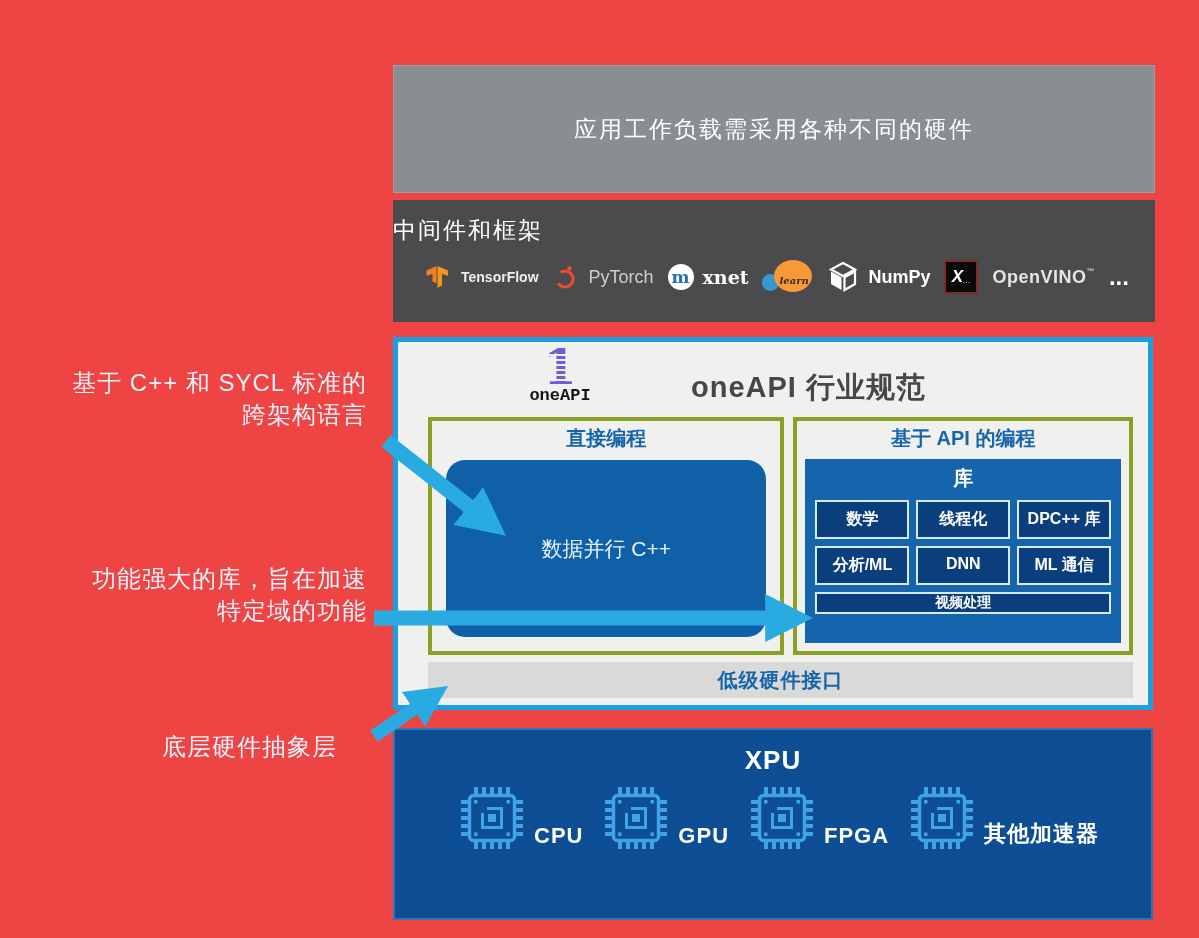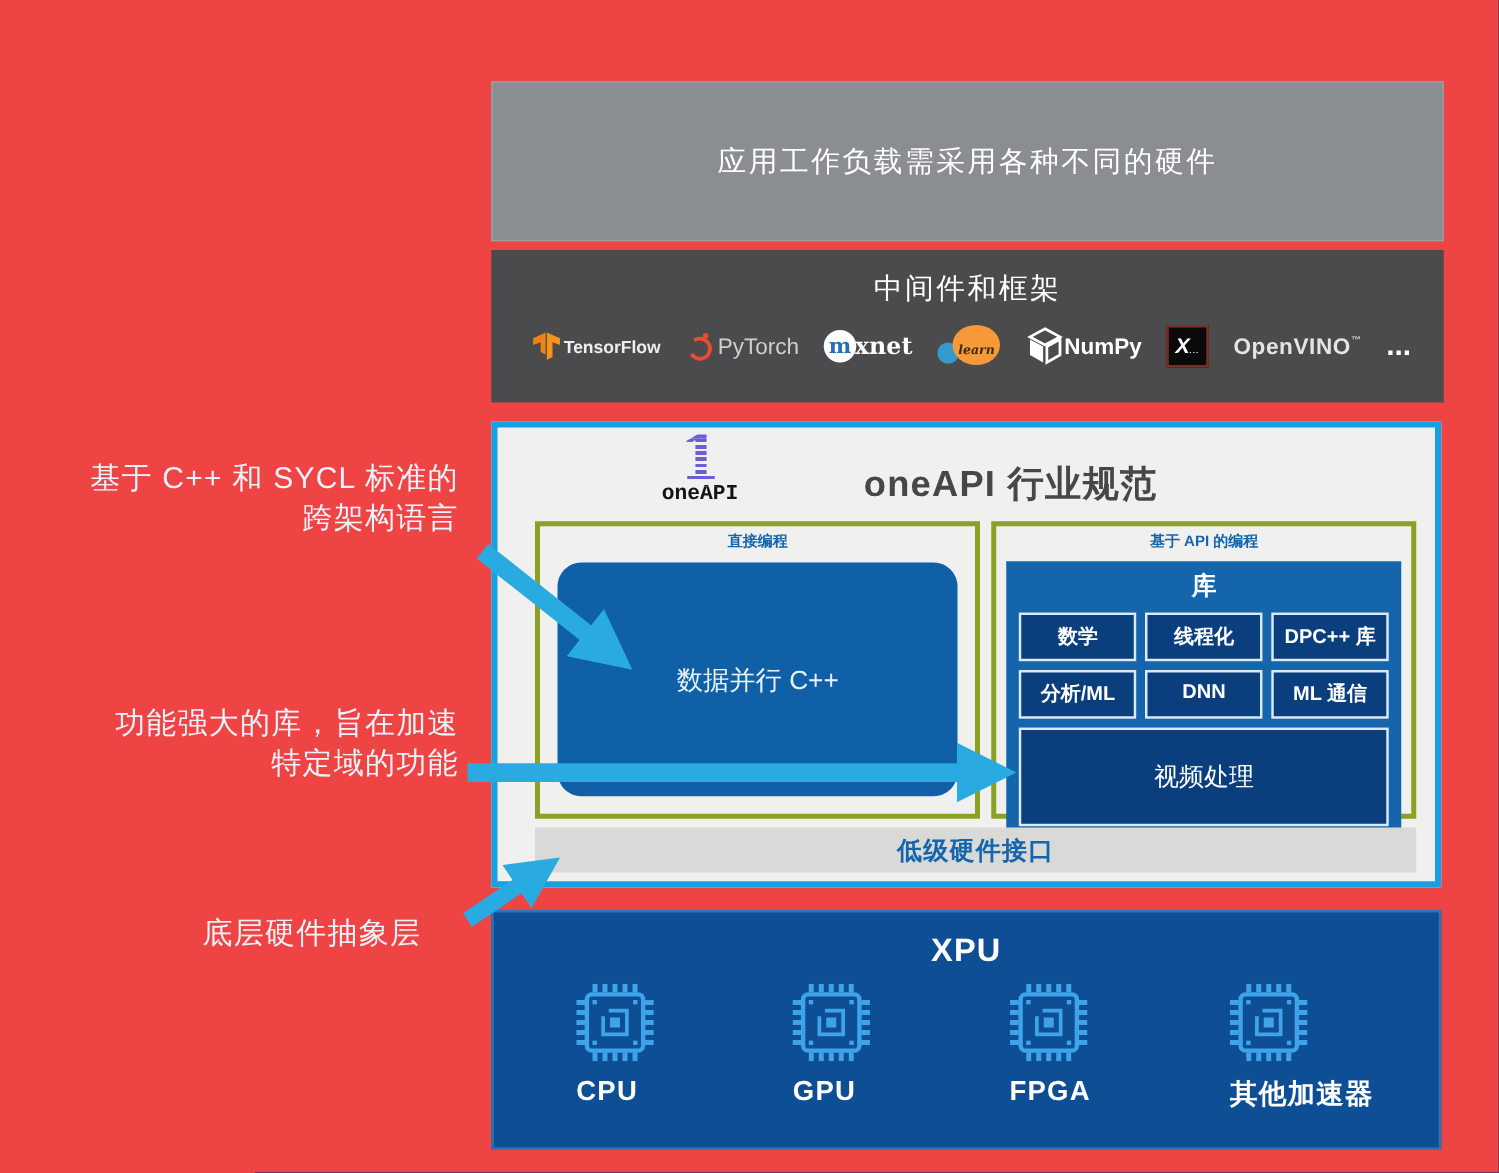--- a/index.html
+++ b/index.html
@@ -12,26 +12,26 @@
     position:absolute;left:393px;top:65px;width:762px;height:128px;
     background:#8a8e93;border:1px solid #9aa0a6;box-sizing:border-box;
     display:flex;align-items:center;justify-content:center;
     color:#ffffff;font-size:23px;letter-spacing:2px;
   }
   
   .mid-box{
     position:absolute;left:393px;top:200px;width:762px;height:122px;
     background:#4b4b4d;box-sizing:border-box;
   }
-  .mid-title{margin-top:15px;text-align:center;color:#ffffff;font-size:23px;letter-spacing:2px;}
+  .mid-title{margin-top:15px;color:#ffffff;font-size:23px;letter-spacing:2px;}
   .logo-row{
     display:flex;align-items:center;justify-content:space-between;
     margin:14px 26px 0 32px;
   }
-  .logo{display:flex;align-items:center;gap:2px;white-space:nowrap;}
+  .logo{display:flex;align-items:center;gap:12px;white-space:nowrap;}
   .tf-label{color:#efefef;font-size:14px;font-weight:bold;}
   .pt-label{color:#cfcfcf;font-size:18px;}
   .mx-circle{width:26px;height:26px;border-radius:50%;background:#ffffff;display:flex;align-items:center;justify-content:center;
     color:#2a6db5;font-family:"DejaVu Serif",serif;font-weight:bold;font-size:17px;}
   .mx-rest{color:#ffffff;font-family:"DejaVu Serif",serif;font-weight:bold;font-size:19px;margin-left:-3px;}
   .skl-wrap{position:relative;width:52px;height:34px;}
   .skl-blue{position:absolute;left:0;top:14px;width:17px;height:17px;border-radius:50%;background:#3499cd;}
   .skl-orange{position:absolute;left:12px;top:0;width:38px;height:32px;border-radius:50%;background:#f89939;}
   .skl-text{position:absolute;left:17px;top:15px;font-size:10px;font-style:italic;font-weight:bold;color:#3a2c17;font-family:"DejaVu Serif",serif;}
   .np-label{color:#ffffff;font-size:18px;font-weight:bold;margin-left:-2px;}
@@ -51,40 +51,40 @@
     font-size:48px;line-height:46px;color:#6c5ed8;}
   .one-stripes{position:absolute;left:50%;transform:translateX(-50%);top:7px;width:26px;height:38px;
     background:repeating-linear-gradient(to bottom,rgba(240,240,238,0) 0 3px,#f0f0ee 3px 5px);}
   .one-word{font-family:Liberation Mono, monospace;font-weight:bold;font-size:17px;color:#141414;margin-top:-4px;}
   .spec-title{position:absolute;left:0;right:0;top:26px;text-align:center;padding-left:71px;
     color:#474747;font-size:29px;font-weight:bold;letter-spacing:1px;}
   .panels{position:absolute;left:30px;top:75px;width:705px;height:238px;display:flex;gap:9px;}
   .panel{border:4px solid #8ba125;background:#f0f0ee;box-sizing:border-box;display:flex;flex-direction:column;}
   .panel-direct{width:357px;}
   .panel-api{width:340px;}
-  .panel-header{text-align:center;color:#1565ad;font-size:12px;font-weight:bold;margin-top:4px;}
+  .panel-header{text-align:center;color:#1565ad;font-size:20px;font-weight:bold;margin-top:4px;}
   .dp-box{flex:1;margin:8px 14px 14px;background:#1060a8;
     display:flex;align-items:center;justify-content:center;color:#e8f2fc;font-size:21px;border-radius:19px;}
   .api-box{flex:1;margin:7px 8px 8px;background:#1565ad;padding:4px 10px 8px;box-sizing:border-box;}
   .lib-title{text-align:center;color:#ffffff;font-size:20px;font-weight:bold;margin:2px 0 8px;}
   .btn-grid{display:grid;grid-template-columns:repeat(3,1fr);gap:7px;}
   .lib-btn{background:#0a3e7c;border:2px solid #d9eaf8;color:#ffffff;font-size:16px;font-weight:bold;
     text-align:center;padding:7px 1px;box-sizing:border-box;}
-  .wide-btn{margin-top:7px;background:#0a3e7c;border:2px solid #d9eaf8;color:#ffffff;font-size:20px;font-weight:normal;
-    text-align:center;padding:24px 1px;}
+  .wide-btn{margin-top:7px;background:#0a3e7c;border:2px solid #d9eaf8;color:#ffffff;font-size:14px;font-weight:bold;
+    text-align:center;padding:0 1px;}
   .hw-bar{position:absolute;left:30px;top:320px;width:705px;height:36px;background:#d9d9d7;
     display:flex;align-items:center;justify-content:center;color:#1565ad;font-size:20px;font-weight:bold;letter-spacing:1px;}
   
   .xpu-box{
     position:absolute;left:393px;top:728px;width:760px;height:192px;
     background:#0e4e95;border:2px solid #2e74b6;box-sizing:border-box;
   }
   .xpu-title{text-align:center;color:#ffffff;font-size:26px;font-weight:bold;margin-top:15px;letter-spacing:1px;}
   .chips{display:flex;justify-content:space-between;padding:11px 52px 0 66px;}
-  .chip{display:flex;flex-direction:column;align-items:flex-start;gap:11px;}
+  .chip{display:flex;flex-direction:row;align-items:flex-end;gap:11px;}
   .chip-label{color:#ffffff;font-size:22px;font-weight:bold;letter-spacing:1px;}
   
   .side-label{position:absolute;color:#eef3fb;font-size:24px;line-height:32px;text-align:right;letter-spacing:1px;}
   .side-label-1{right:832px;top:367px;}
   .side-label-2{right:832px;top:563px;}
   .side-label-3{left:162px;top:731px;text-align:left;}
   
   .arrows{position:absolute;left:0;top:0;width:1199px;height:938px;pointer-events:none;}
 </style>
 </head>

